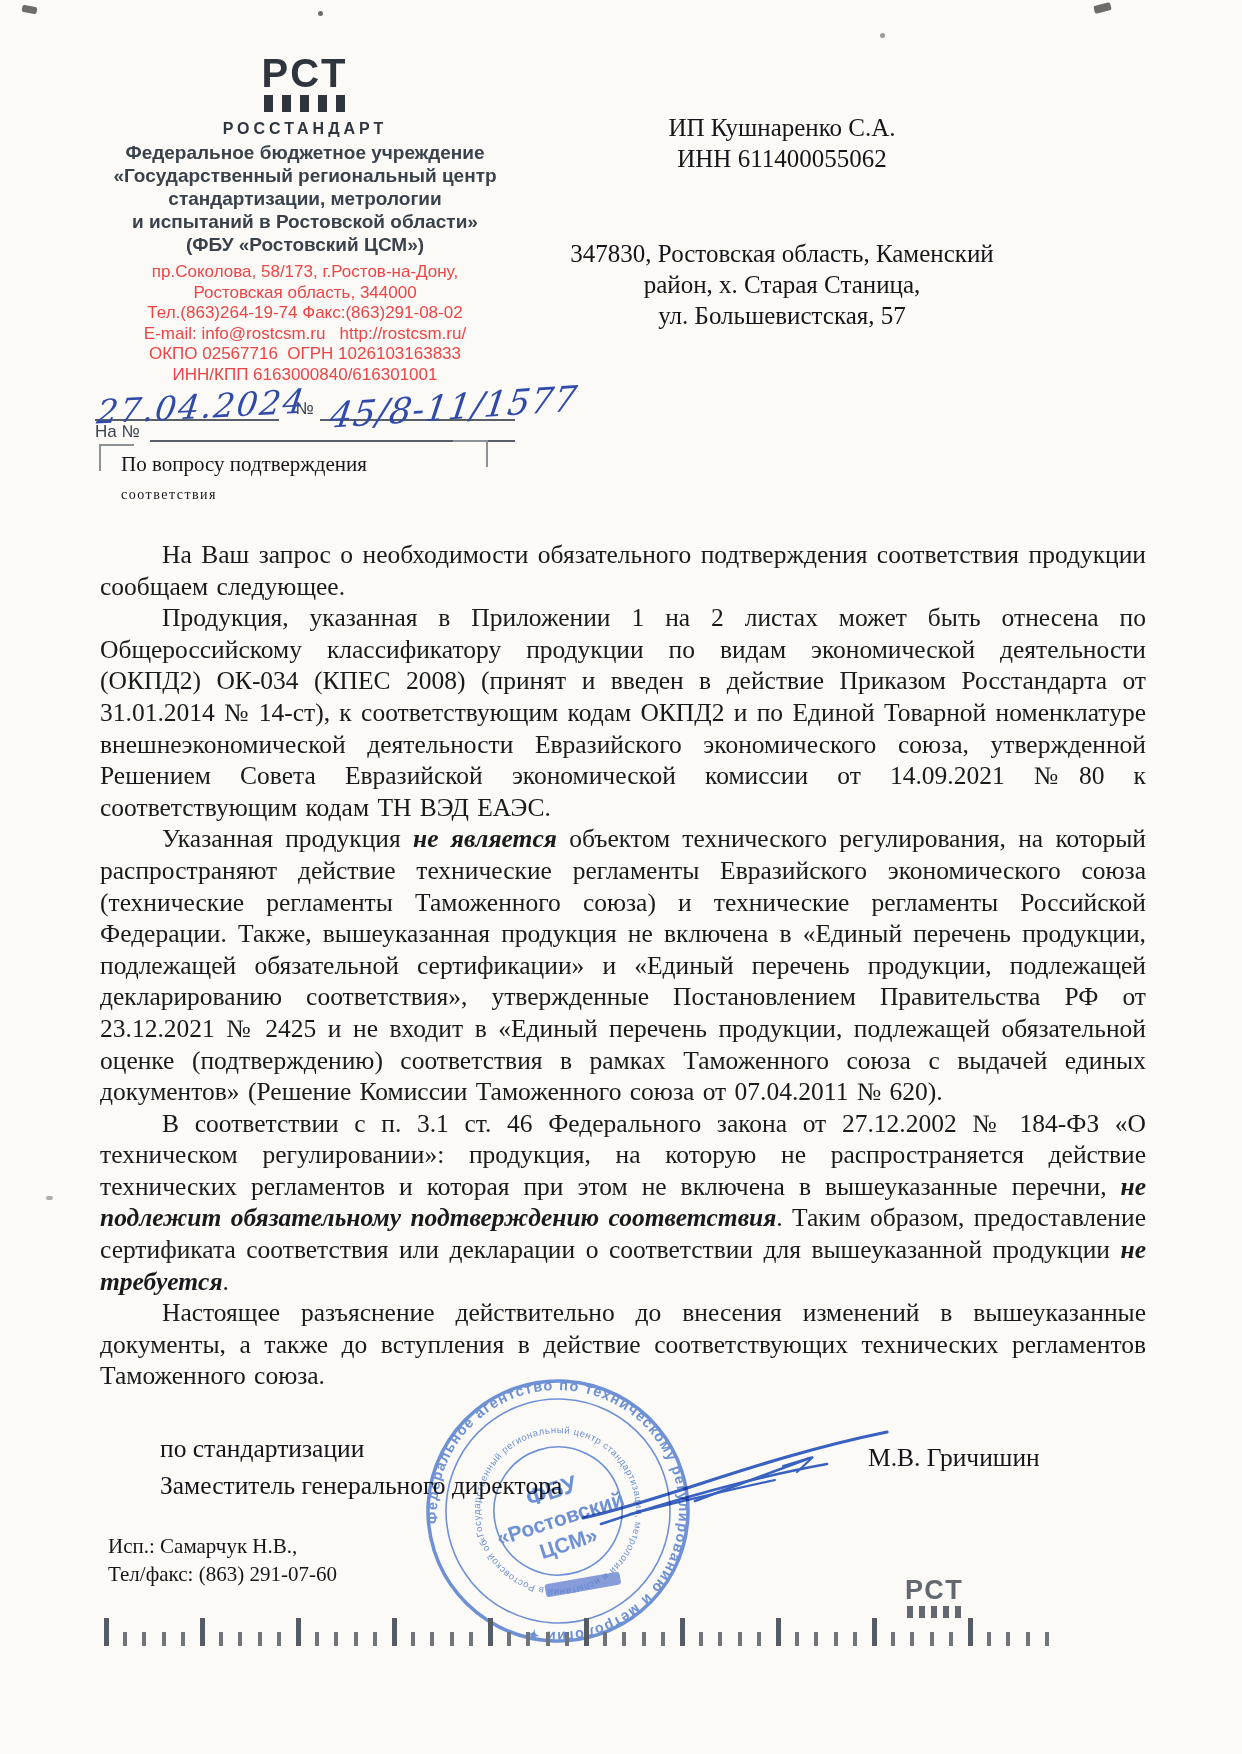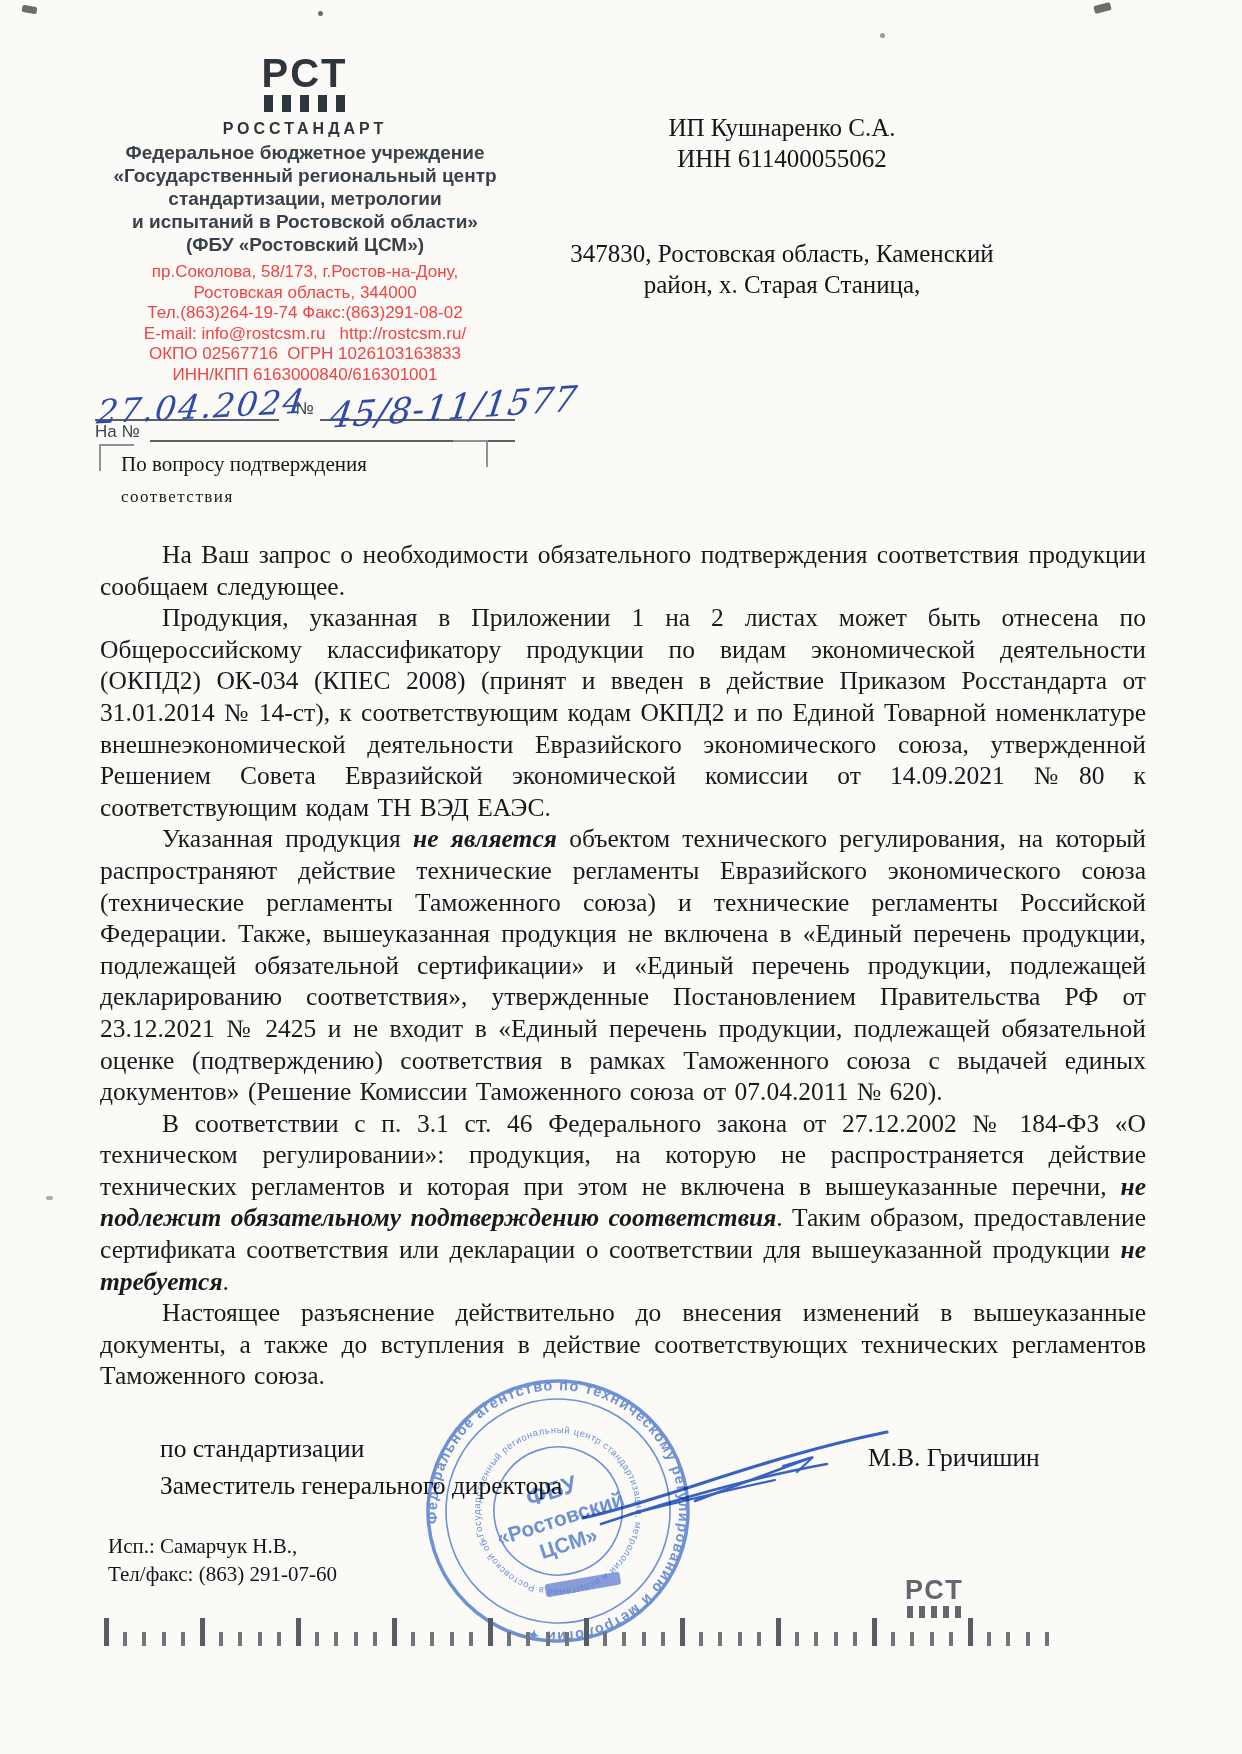--- a/index.html
+++ b/index.html
@@ -41,21 +41,21 @@
   .ref-label{font-size:17px;color:#3a424b;margin-right:10px;white-space:nowrap;}
   .ref-line{flex:1;border-bottom:2px solid #5a6068;height:100%;}
 
   
   .corner-l{position:absolute;left:99px;top:444px;width:33px;height:25px;
     border-top:2px solid #8d9297;border-left:2px solid #8d9297;}
   .corner-r{position:absolute;left:453px;top:440px;width:33px;height:25px;
     border-top:2px solid #8d9297;border-right:2px solid #8d9297;}
 
   .subject1{position:absolute;left:121px;top:452px;font-size:21px;color:#15151a;}
-  .subject2{position:absolute;left:121px;top:487px;font-size:17px;letter-spacing:1.5px;color:#15151a;}
+  .subject2{position:absolute;left:121px;top:487px;font-size:14px;letter-spacing:1.5px;color:#15151a;}
 
   
   .recipient{position:absolute;left:562px;top:112px;width:440px;text-align:center;
     font-size:25px;line-height:31px;color:#15151a;}
   .recipient .gap{height:64px;}
 
   
   .body{
     position:absolute;left:100px;top:520px;width:1046px;
     font-size:25.5px;line-height:31.6px;text-align:justify;text-align-last:left;
@@ -156,20 +156,21 @@
 
   <div class="recipient">
     <div>
         <div>ИП Кушнаренко С.А.</div>
         <div>ИНН 611400055062</div>
       </div>
     <div class="gap"></div>
     <div>
         <div>347830, Ростовская область, Каменский</div>
         <div>район, х. Старая Станица,</div>
+        <div>ул. Большевистская, 57</div>
       </div>
   </div>
 
   <div class="corner-l"></div>
   <div class="corner-r"></div>
   <div class="subject1">По вопросу подтверждения</div>
   <div class="subject2">соответствия</div>
 
   <div class="body">
       <p><span>На Ваш запрос о необходимости обязательного подтверждения соответствия продукции сообщаем следующее.</span></p>

